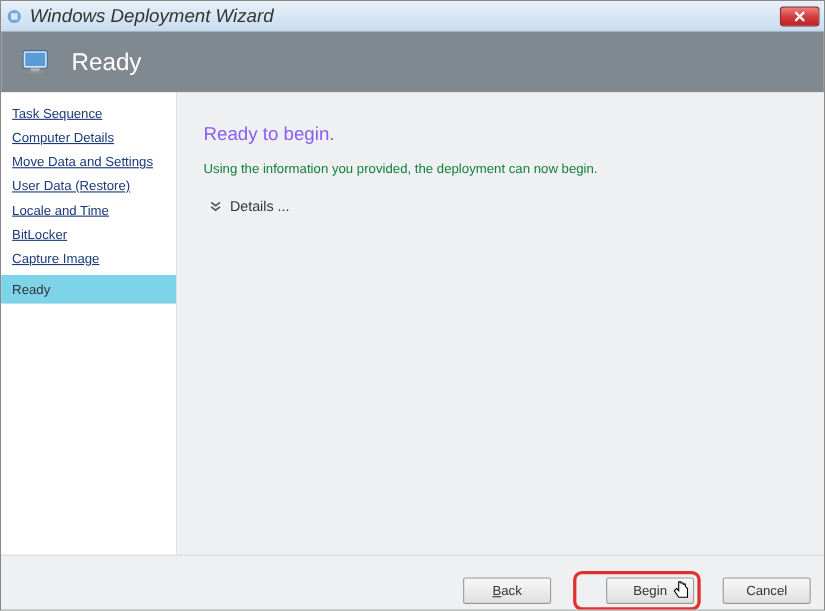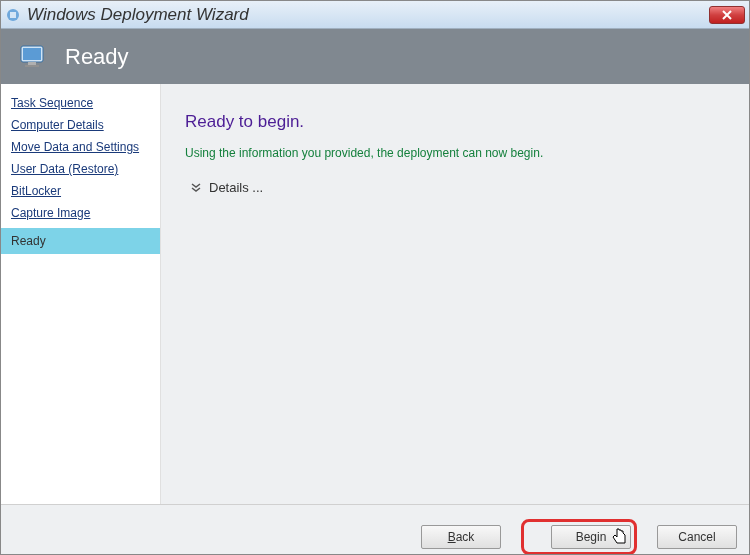--- a/index.html
+++ b/index.html
@@ -89,21 +89,21 @@
       font-size: 12px;
       margin-top: 4px;
     }
     
     .main {
       flex: 1;
       background: #eef0f2;
       padding: 28px 24px;
     }
     .main-heading {
-      color: #4c1d95;
+      color: #8b5cf6;
       font-size: 17px;
       font-weight: 400;
       margin-bottom: 14px;
     }
     .main-text {
       color: #15803d;
       font-size: 12px;
       margin-bottom: 20px;
     }
     .details-toggle {
@@ -188,20 +188,21 @@
   </span>
   <div class="banner-title">Ready</div>
 </div>
 
 <div class="content-area">
   <div class="sidebar">
     <a class="sidebar-link">Task Sequence</a>
     <a class="sidebar-link">Computer Details</a>
     <a class="sidebar-link">Move Data and Settings</a>
     <a class="sidebar-link">User Data (Restore)</a>
+    <a class="sidebar-link">Locale and Time</a>
     <a class="sidebar-link">BitLocker</a>
     <a class="sidebar-link">Capture Image</a>
     <div class="sidebar-active">Ready</div>
   </div>
 
   <div class="main">
     <div class="main-heading">Ready to begin.</div>
     <div class="main-text">Using the information you provided, the deployment can now begin.</div>
     <div class="details-toggle">
       <span class="details-chevron">

